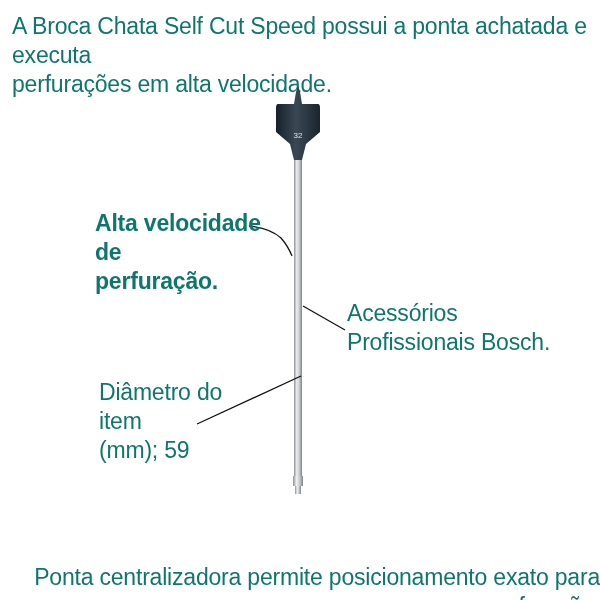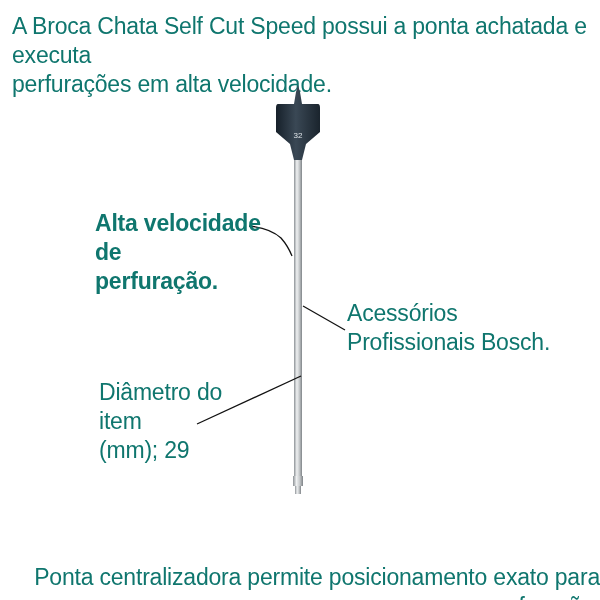--- a/index.html
+++ b/index.html
@@ -51,15 +51,15 @@
   <path d="M249 226 Q270 228 281 238 Q288 246 292 256" fill="none" stroke="#111" stroke-width="1.3"></path>
   <path d="M303 306 L345 330" fill="none" stroke="#111" stroke-width="1.3"></path>
   <path d="M301 376 L197 424" fill="none" stroke="#111" stroke-width="1.3"></path>
 </svg>
 
 <div id="lbl-speed" class="txt">Alta velocidade de
 perfuração.</div>
 <div id="lbl-acc" class="txt">Acessórios
 Profissionais Bosch.</div>
 <div id="lbl-diam" class="txt">Diâmetro do item
-(mm); 29</div>
+(mm); 59</div>
 
 <div id="footer" class="txt">Ponta centralizadora permite posicionamento exato para perfuração.</div>
 
 </body></html>

